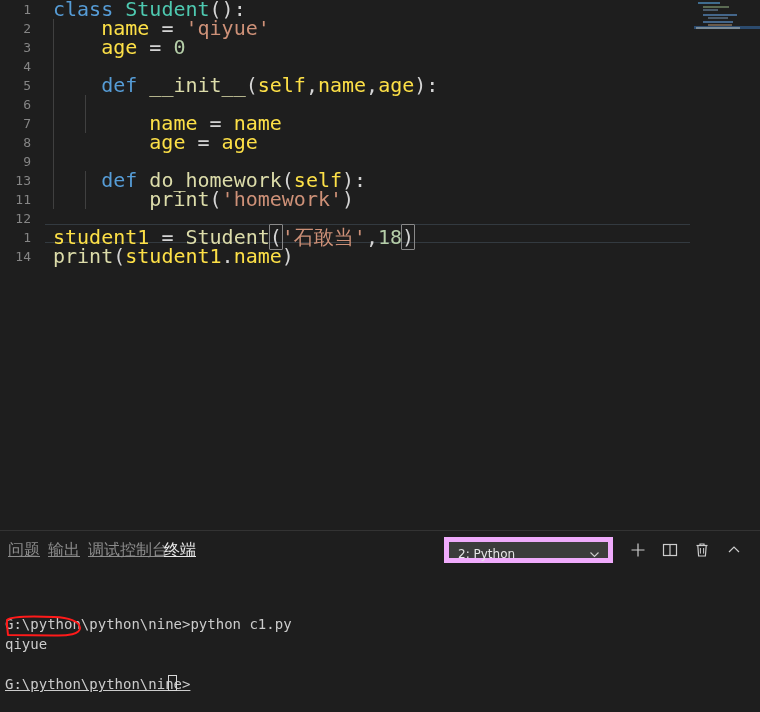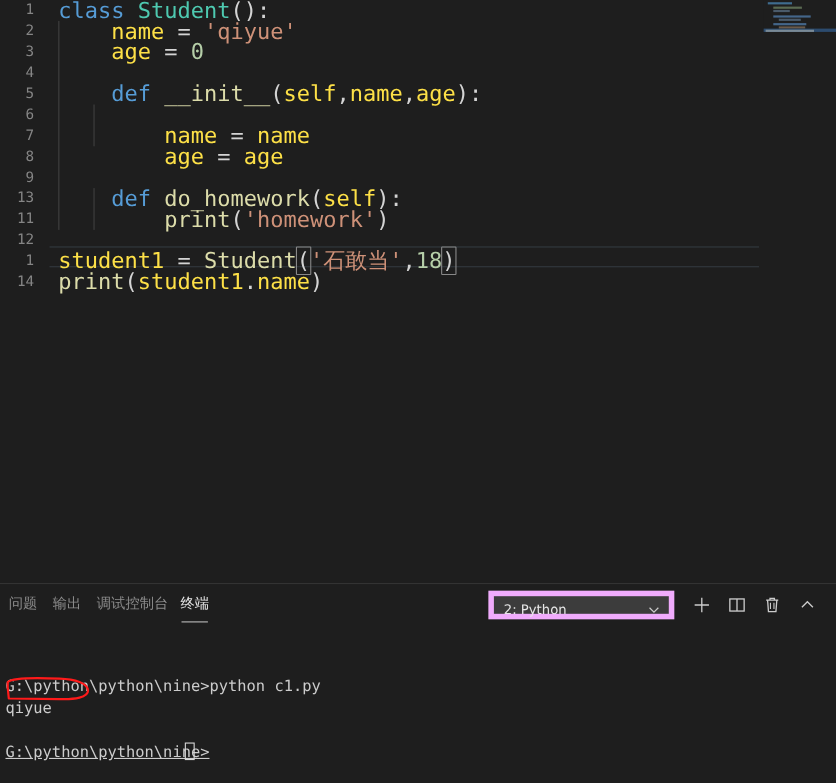--- a/index.html
+++ b/index.html
@@ -119,24 +119,25 @@
   #panel-header {
     position: absolute;
     left: 0; top: 0;
     width: 760px;
     height: 35px;
   }
   .panel-tab {
     position: absolute;
     top: 9px;
     font-family: "DejaVu Sans", sans-serif;
-    font-size: 13px;
+    font-size: 16px;
     color: #8c8c8c;
     cursor: pointer;
     padding-bottom: 4px;
+    text-decoration: underline;
   }
   .panel-tab.active {
     color: #e7e7e7;
   }
   .panel-tab.active::after {
     content: "";
     position: absolute;
     left: 1px;
     right: 1px;
     bottom: -4px;

